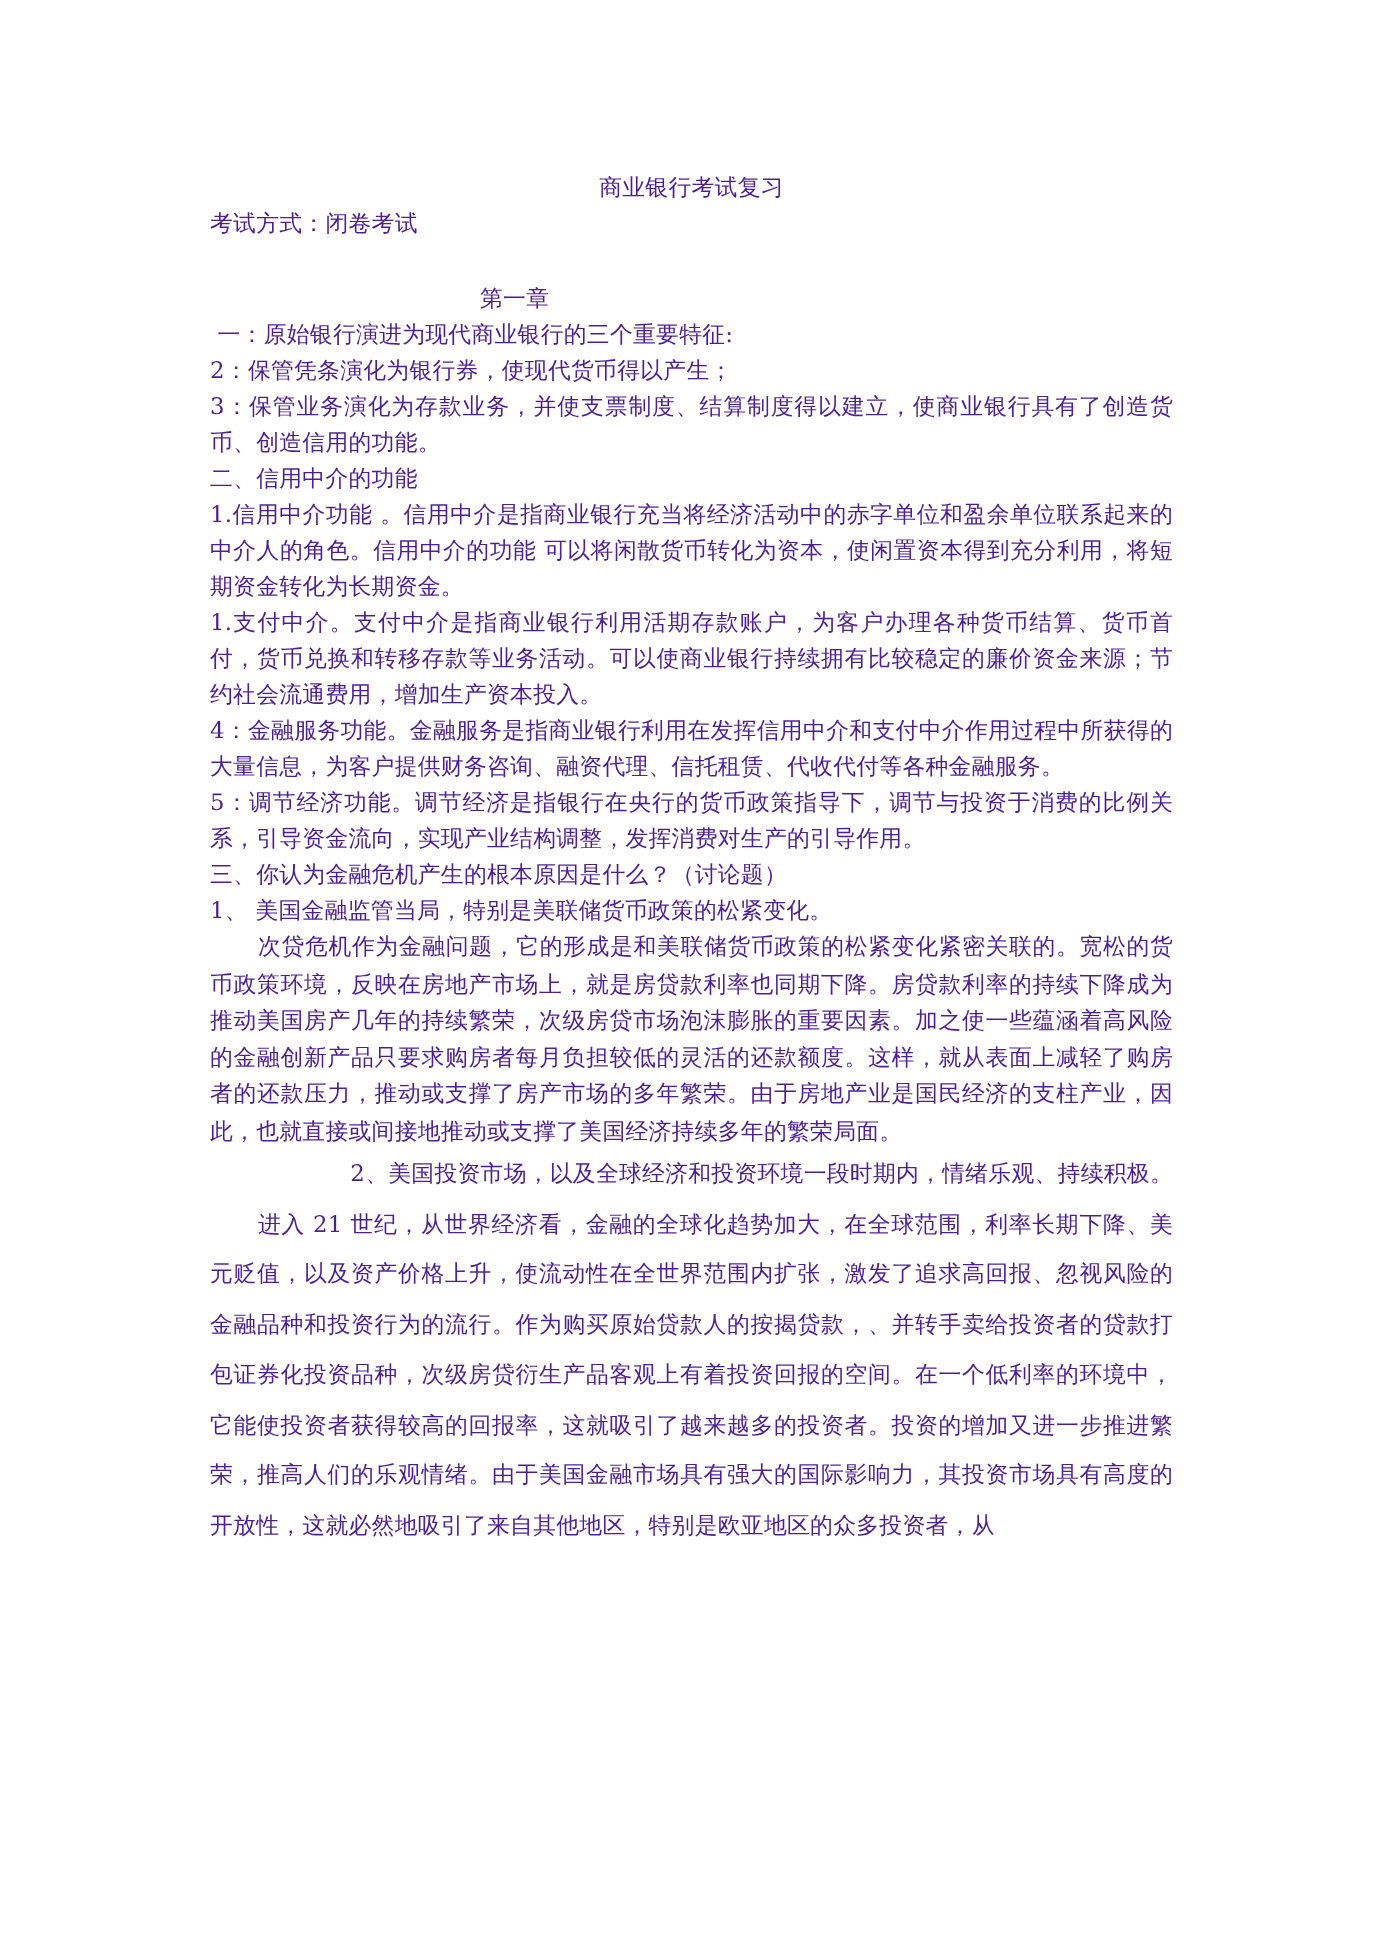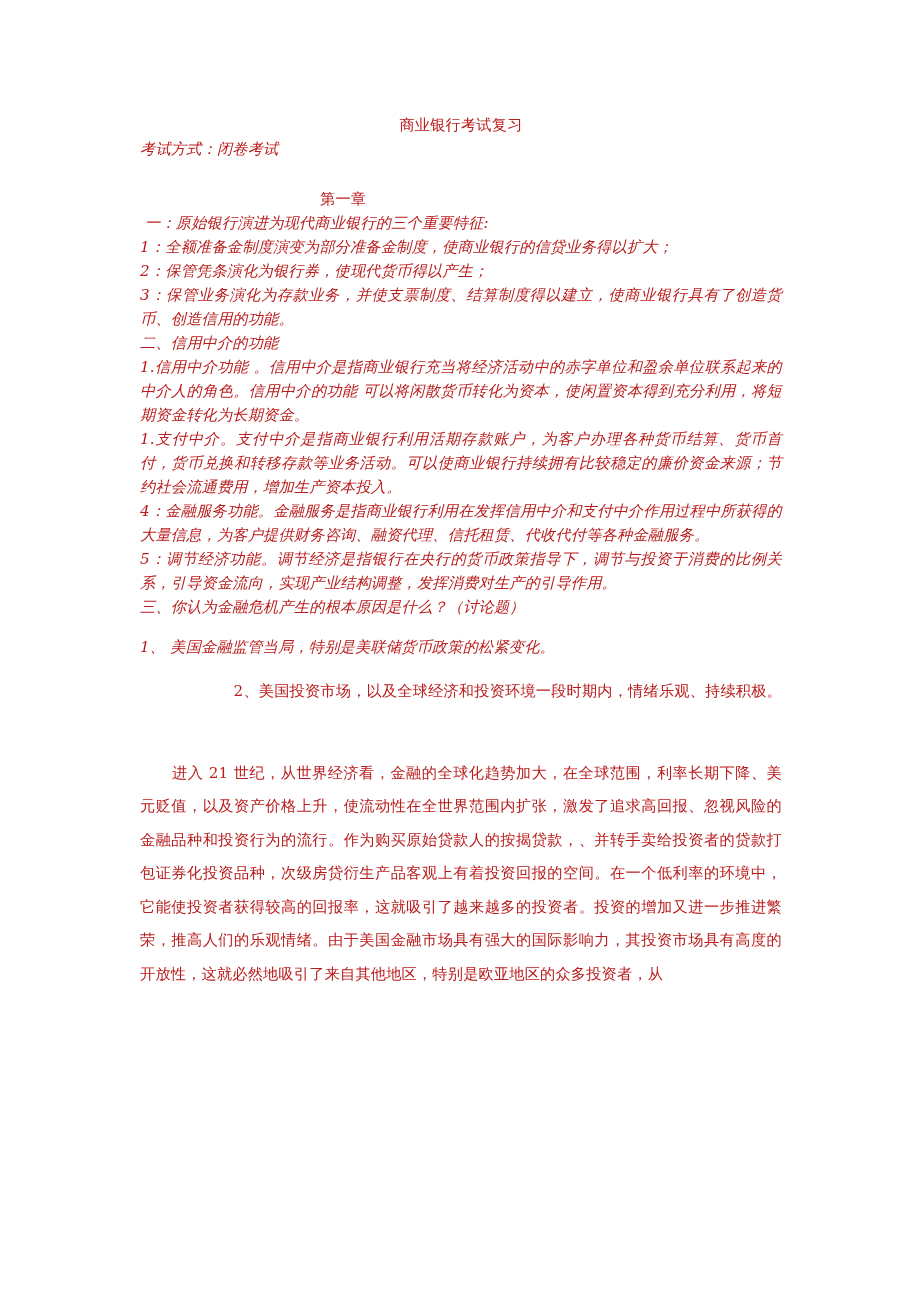--- a/index.html
+++ b/index.html
@@ -4,49 +4,49 @@
 <style>
   html, body { margin: 0; padding: 0; background: #ffffff; }
   body { width: 920px; height: 1302px; position: relative; overflow: hidden; }
   .page {
     position: absolute;
     left: 140px;
     top: 113px;
     width: 642px;
     font-family: "DejaVu Serif", "Liberation Serif", serif;
     font-size: 15.2px;
-    color: #b91c1c;
+    color: #4c1d95;
     letter-spacing: 0.2px;
   }
   .title { text-align: center; line-height: 24px; height: 24px; }
-  .line { line-height: 24px; margin: 0; text-align: justify; text-align-last: left; font-style: italic; }
+  .line { line-height: 24px; margin: 0; text-align: justify; text-align-last: left; }
   .chapter { padding-left: 180px; line-height: 24px; }
   .blank { height: 26px; }
   .wide { line-height: 33.5px; text-align: right; }
   .indent { text-indent: 32px; }
-  .gap-s { margin-top: 16px; }
+  .gap-s { margin-top: 0; }
   p { margin: 0; }
 </style>
 </head>
 <body>
 
 <div class="page">
   <div class="title">商业银行考试复习</div>
   <p class="line">考试方式：闭卷考试</p>
   <div class="blank"></div>
   <div class="chapter">第一章</div>
 
   <p class="line" style="white-space:pre;"> 一：原始银行演进为现代商业银行的三个重要特征:</p>
-  <p class="line">1：全额准备金制度演变为部分准备金制度，使商业银行的信贷业务得以扩大；</p>
   <p class="line">2：保管凭条演化为银行券，使现代货币得以产生；</p>
   <p class="line">3：保管业务演化为存款业务，并使支票制度、结算制度得以建立，使商业银行具有了创造货币、创造信用的功能。</p>
 
   <p class="line">二、信用中介的功能</p>
   <p class="line">1.信用中介功能 。信用中介是指商业银行充当将经济活动中的赤字单位和盈余单位联系起来的中介人的角色。信用中介的功能 可以将闲散货币转化为资本，使闲置资本得到充分利用，将短期资金转化为长期资金。</p>
   <p class="line">1.支付中介。支付中介是指商业银行利用活期存款账户，为客户办理各种货币结算、货币首付，货币兑换和转移存款等业务活动。可以使商业银行持续拥有比较稳定的廉价资金来源；节约社会流通费用，增加生产资本投入。</p>
   <p class="line">4：金融服务功能。金融服务是指商业银行利用在发挥信用中介和支付中介作用过程中所获得的大量信息，为客户提供财务咨询、融资代理、信托租赁、代收代付等各种金融服务。</p>
   <p class="line">5：调节经济功能。调节经济是指银行在央行的货币政策指导下，调节与投资于消费的比例关系，引导资金流向，实现产业结构调整，发挥消费对生产的引导作用。</p>
 
   <p class="line">三、你认为金融危机产生的根本原因是什么？（讨论题）</p>
   <p class="line gap-s">1、 美国金融监管当局，特别是美联储货币政策的松紧变化。</p>
+  <p class="line indent gap-s" style="line-height:24.5px;">次贷危机作为金融问题，它的形成是和美联储货币政策的松紧变化紧密关联的。宽松的货币政策环境，反映在房地产市场上，就是房贷款利率也同期下降。房贷款利率的持续下降成为推动美国房产几年的持续繁荣，次级房贷市场泡沫膨胀的重要因素。加之使一些蕴涵着高风险的金融创新产品只要求购房者每月负担较低的灵活的还款额度。这样，就从表面上减轻了购房者的还款压力，推动或支撑了房产市场的多年繁荣。由于房地产业是国民经济的支柱产业，因此，也就直接或间接地推动或支撑了美国经济持续多年的繁荣局面。</p>
   <p class="wide gap-s">2、美国投资市场，以及全球经济和投资环境一段时期内，情绪乐观、持续积极。</p>
-  <p class="wide indent" style="text-align:justify;margin-top:48px;">进入 21 世纪，从世界经济看，金融的全球化趋势加大，在全球范围，利率长期下降、美元贬值，以及资产价格上升，使流动性在全世界范围内扩张，激发了追求高回报、忽视风险的金融品种和投资行为的流行。作为购买原始贷款人的按揭贷款，、并转手卖给投资者的贷款打包证券化投资品种，次级房贷衍生产品客观上有着投资回报的空间。在一个低利率的环境中，它能使投资者获得较高的回报率，这就吸引了越来越多的投资者。投资的增加又进一步推进繁荣，推高人们的乐观情绪。由于美国金融市场具有强大的国际影响力，其投资市场具有高度的开放性，这就必然地吸引了来自其他地区，特别是欧亚地区的众多投资者，从</p>
+  <p class="wide indent" style="text-align:justify;">进入 21 世纪，从世界经济看，金融的全球化趋势加大，在全球范围，利率长期下降、美元贬值，以及资产价格上升，使流动性在全世界范围内扩张，激发了追求高回报、忽视风险的金融品种和投资行为的流行。作为购买原始贷款人的按揭贷款，、并转手卖给投资者的贷款打包证券化投资品种，次级房贷衍生产品客观上有着投资回报的空间。在一个低利率的环境中，它能使投资者获得较高的回报率，这就吸引了越来越多的投资者。投资的增加又进一步推进繁荣，推高人们的乐观情绪。由于美国金融市场具有强大的国际影响力，其投资市场具有高度的开放性，这就必然地吸引了来自其他地区，特别是欧亚地区的众多投资者，从</p>
 </div>
 
 </body></html>

